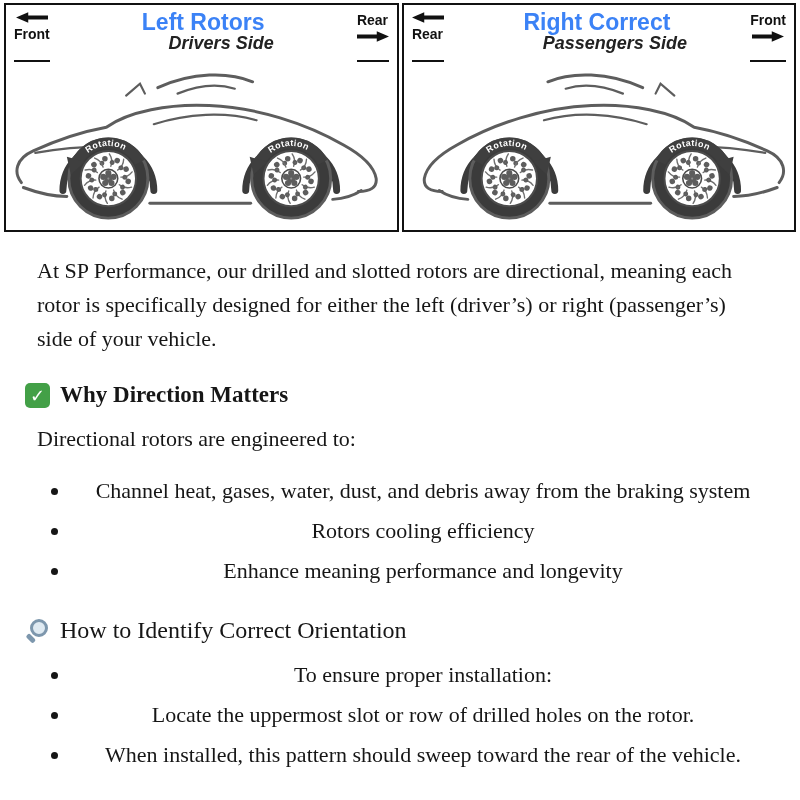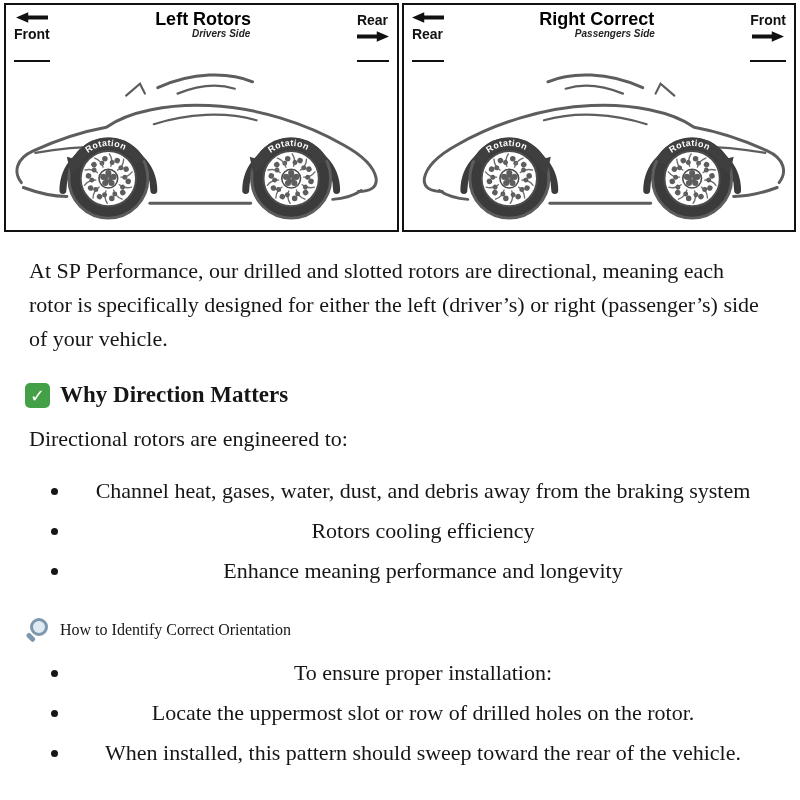--- a/index.html
+++ b/index.html
@@ -6,29 +6,29 @@
   body{width:800px;font-family:"Liberation Serif",serif;color:#161616;}
 
   
   .diagram{display:flex;gap:3px;padding:3px 4px 0 4px;}
   .panel{box-sizing:border-box;width:50%;border:2.5px solid #111;background:#fff;}
   .panel-head{display:flex;align-items:flex-start;padding:5px 8px 0 8px;}
   .dir{display:inline-flex;align-items:center;gap:3px;border-bottom:2.5px solid #111;
        padding-bottom:18px;margin-top:2px;flex-direction:column;}
   .dir-text{font-family:"Liberation Sans",sans-serif;font-weight:700;font-size:14px;color:#111;}
   .panel-titles{flex:1;display:flex;flex-direction:column;align-items:center;line-height:1.05;}
-  .panel-title{font-family:"Liberation Sans",sans-serif;font-weight:700;font-size:18px;color:#000000;}
-  .panel-sub{font-family:"Liberation Sans",sans-serif;font-weight:700;font-style:italic;font-size:10px;color:#222;margin-left:36px;}
+  .panel-title{font-family:"Liberation Sans",sans-serif;font-weight:700;font-size:23px;color:#3b82f6;}
+  .panel-sub{font-family:"Liberation Sans",sans-serif;font-weight:700;font-style:italic;font-size:18px;color:#222;margin-left:36px;}
   .car{display:block;width:100%;height:168px;}
 
   
   .content{padding:8px 25px 6px 25px;font-size:22px;}
-  .content p{margin:14px 4px 18px;line-height:1.55;max-width:768px;}
+  .content p{margin:14px 12px 18px;line-height:1.55;max-width:768px;}
   .sec-head{display:flex;align-items:center;gap:10px;font-size:23px;font-weight:700;margin:26px 0 14px;}
-  .sec-head2{display:flex;align-items:center;gap:10px;font-size:16px;font-weight:400;margin:30px 0 14px;}
+  .sec-head2{display:flex;align-items:center;gap:10px;font-size:24px;font-weight:400;margin:30px 0 14px;}
   ul{margin:0 0 20px 0;padding-left:46px;}
   li{margin:7px 0;line-height:1.5;max-width:715px;text-align:center;}
 
   .check-icon{width:25px;height:25px;border-radius:5px;background:#43a047;
       display:inline-flex;align-items:center;justify-content:center;flex:0 0 auto;
       color:#fff;font-weight:700;font-size:18px;font-family:"DejaVu Sans",sans-serif;}
   .mag-icon{position:relative;width:25px;height:25px;display:inline-block;flex:0 0 auto;}
   .mag-icon .lens{position:absolute;top:1px;right:2px;width:12px;height:12px;
       border:3.5px solid #7d97ad;border-radius:50%;background:#dfeaf2;}
   .mag-icon .handle{position:absolute;width:10px;height:4.5px;background:#7d97ad;

